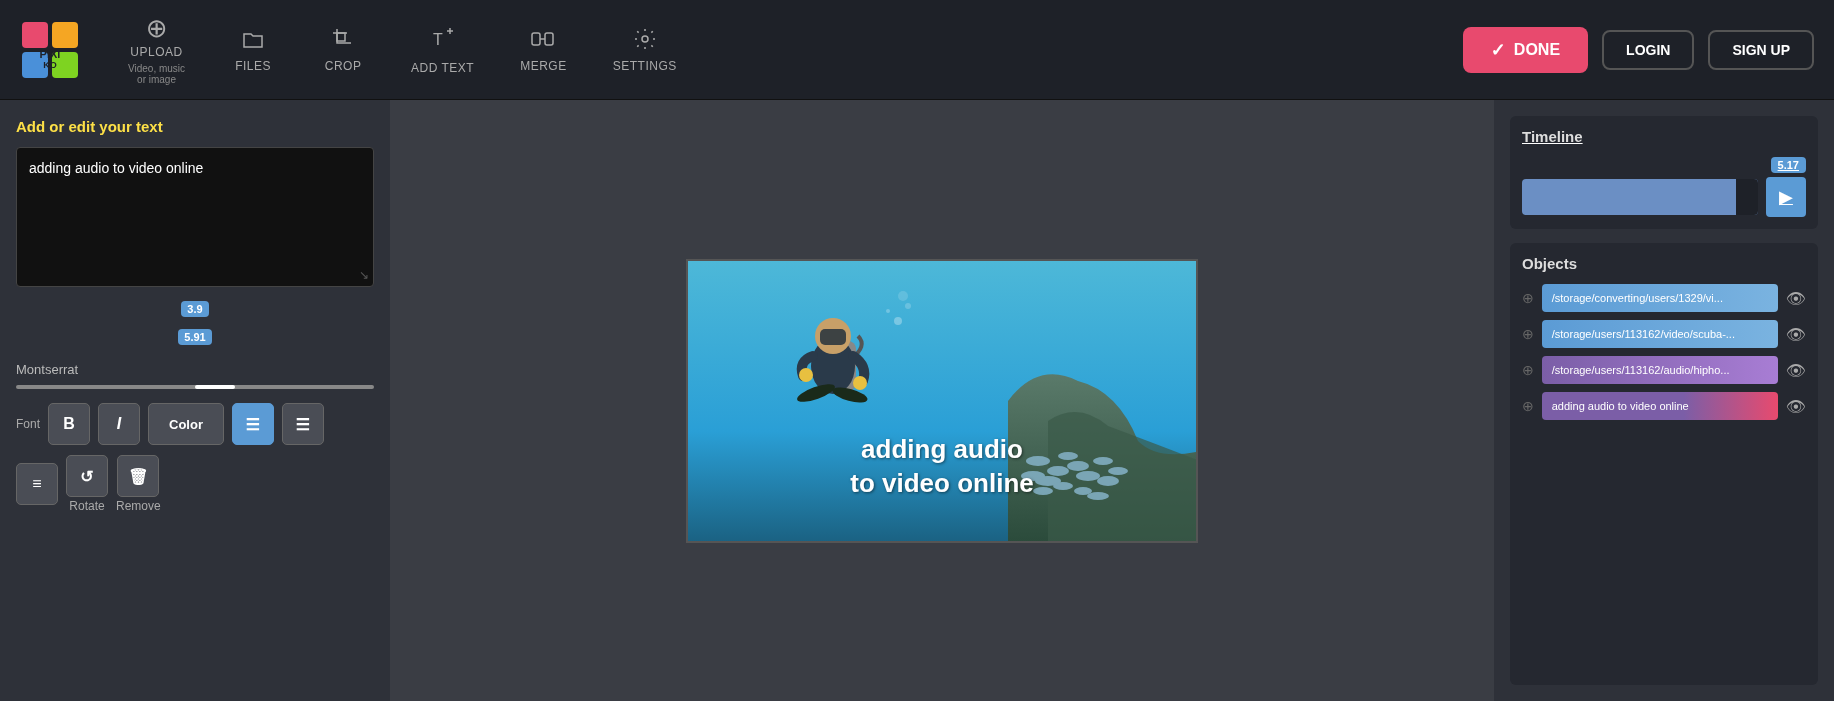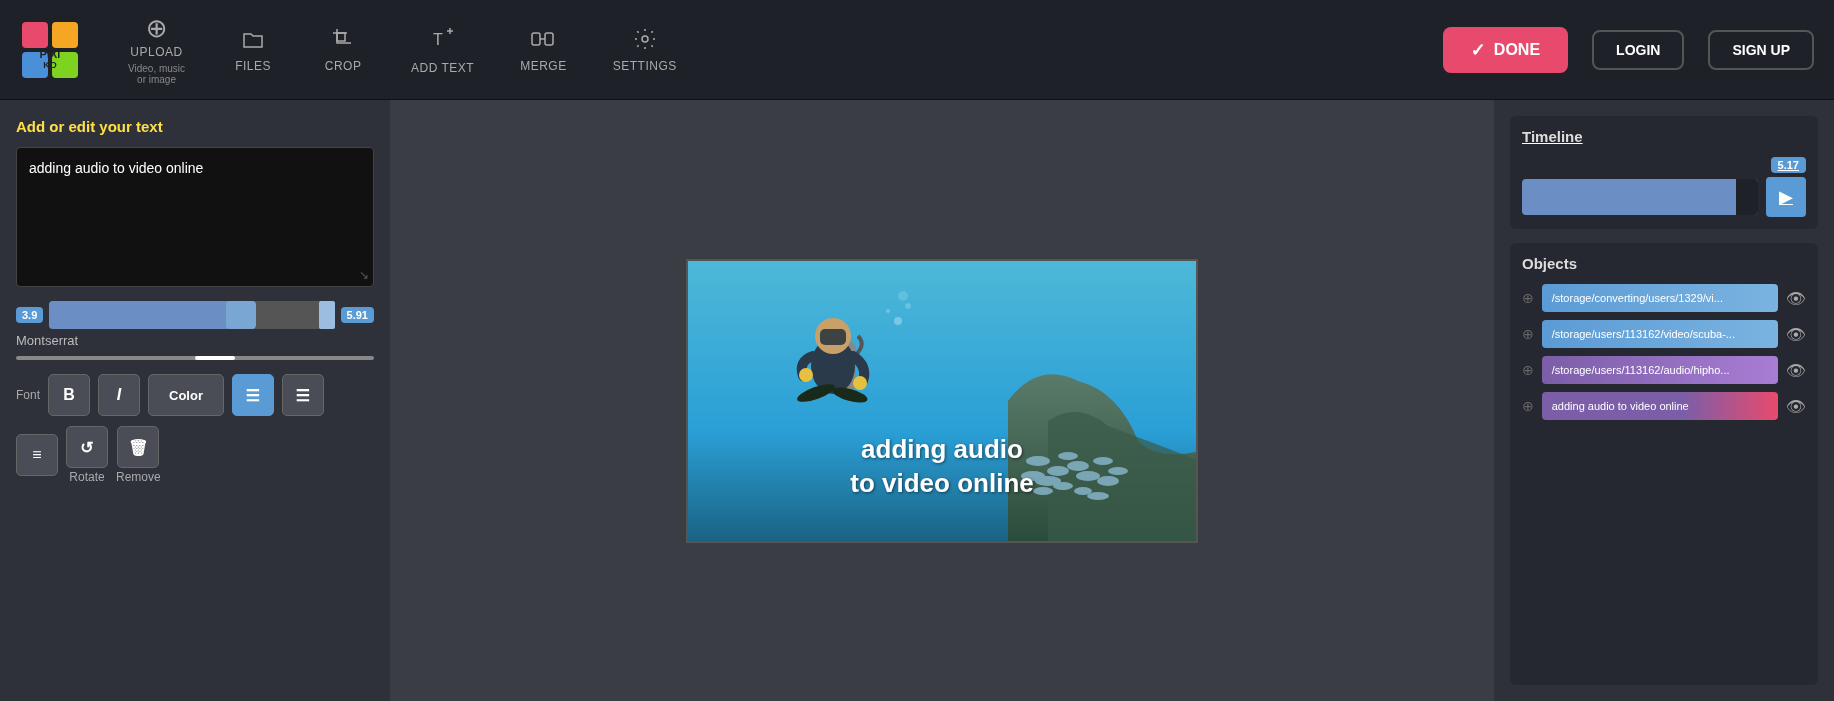--- a/index.html
+++ b/index.html
@@ -62,21 +62,21 @@
     .done-btn .check { font-size: 18px; }
     .auth-btn {
       background: transparent;
       color: #fff;
       border: 2px solid #555;
       border-radius: 8px;
       padding: 10px 22px;
       font-size: 14px;
       font-weight: bold;
       cursor: pointer;
-      margin-left: 14px;
+      margin-left: 4px;
     }
 
     
     .main-content {
       display: flex;
       height: calc(701px - 100px);
       overflow: hidden;
     }
 
     
@@ -118,22 +118,23 @@
       right: 4px;
       color: #555;
       font-size: 12px;
     }
 
     
     .timeline-slider-row {
       display: flex;
       align-items: center;
       gap: 6px;
-      margin-bottom: 4px;
-      position: relative;
+      margin-bottom: 17px;
+      position: relative;
+      flex-direction: column;
     }
     .time-badge {
       background: #5b9bd5;
       color: #fff;
       border-radius: 4px;
       padding: 2px 6px;
       font-size: 11px;
       font-weight: bold;
     }
     .slider-track {

